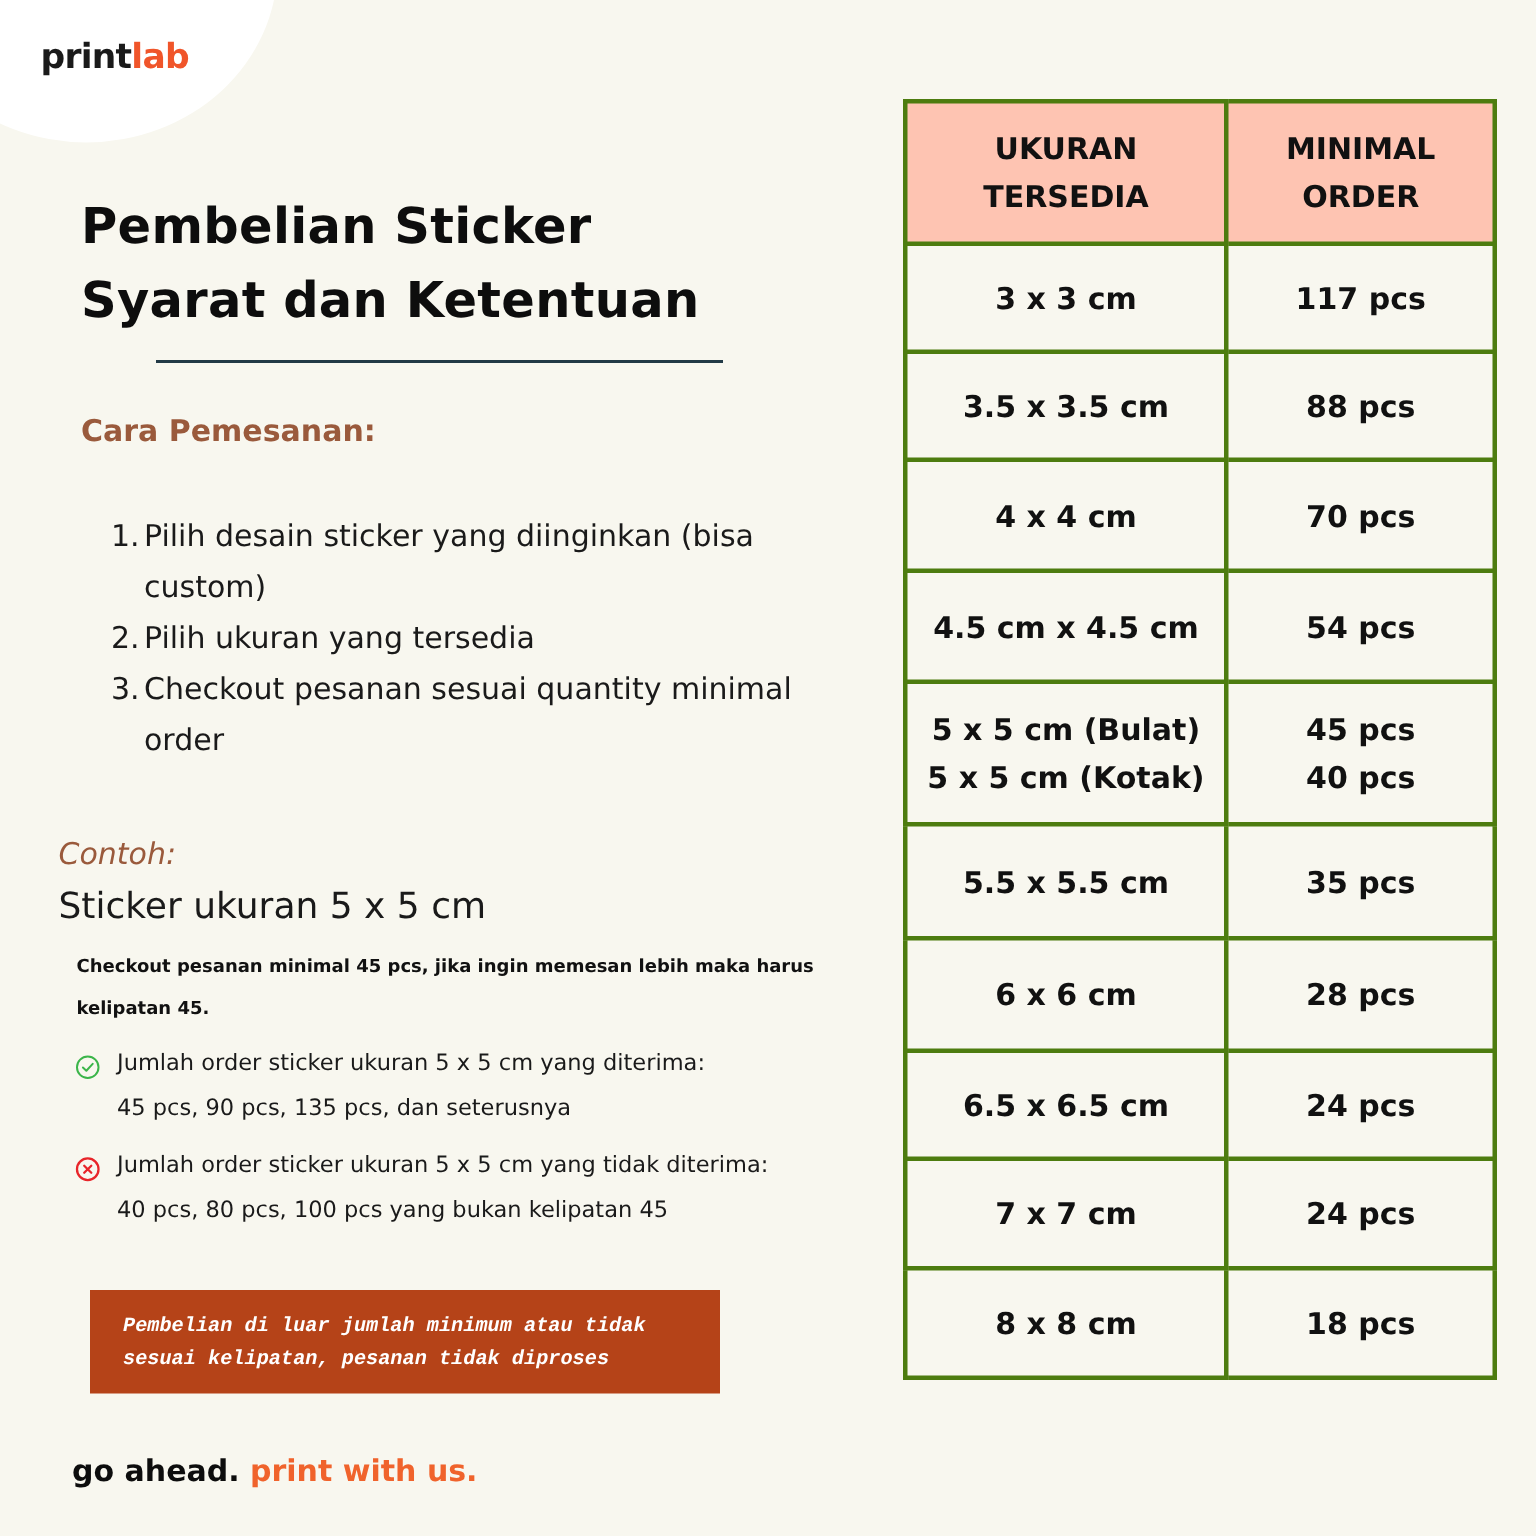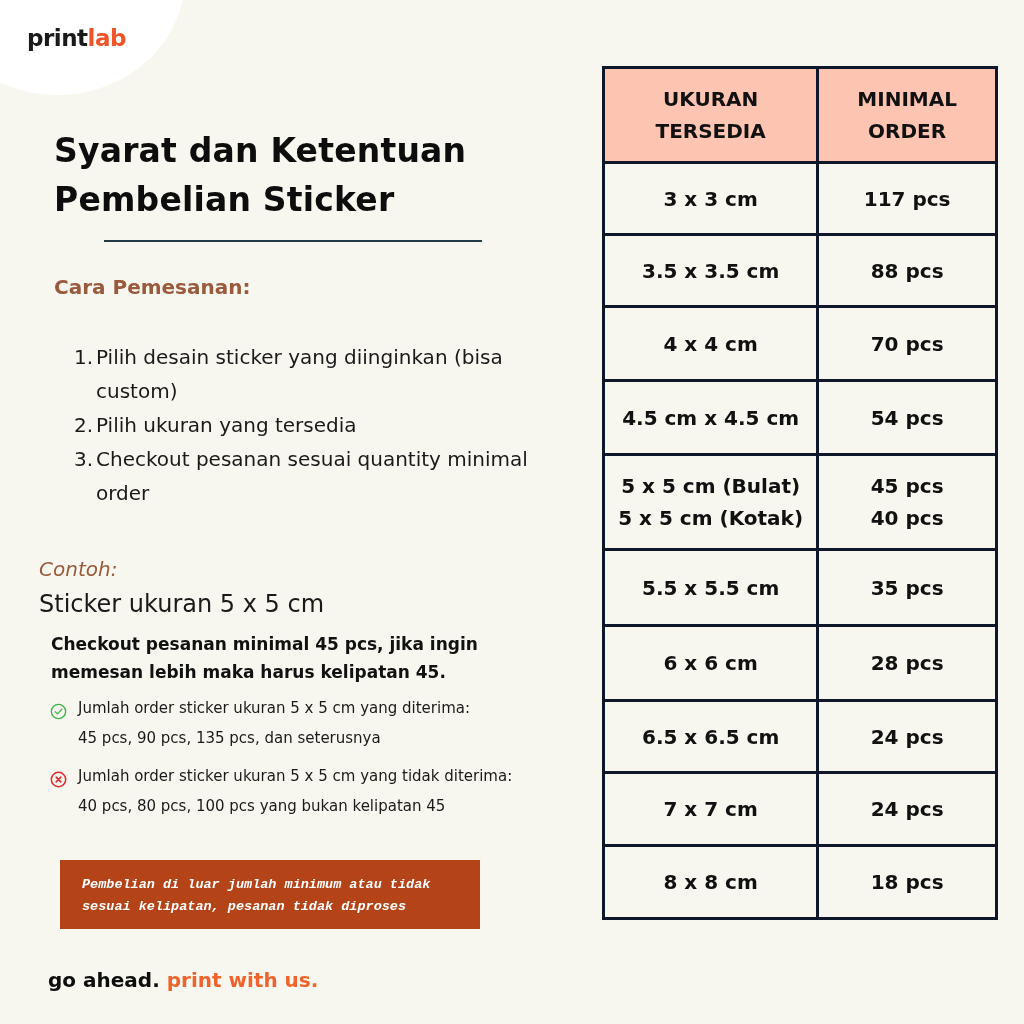--- a/index.html
+++ b/index.html
@@ -79,21 +79,21 @@
     font-family: "DejaVu Sans", sans-serif;
     font-size: 24px;
     color: #1a1a1a;
   }
   .rule {
     position: absolute;
     left: 51px; top: 630px;
     width: 520px;
     font-family: "DejaVu Sans", sans-serif;
     font-weight: bold;
-    font-size: 17px;
+    font-size: 12px;
     line-height: 28px;
     color: #111;
   }
   .check-row {
     position: absolute;
     left: 50px;
     width: 540px;
     display: flex;
     font-family: "DejaVu Sans", sans-serif;
     font-size: 15px;
@@ -132,21 +132,21 @@
   .size-table {
     position: absolute;
     left: 602px; top: 66px;
     width: 396px;
     border-collapse: collapse;
     font-family: "DejaVu Sans", sans-serif;
     font-weight: bold;
     color: #111;
   }
   .size-table th, .size-table td {
-    border: 3px solid #0f172a;
+    border: 3px solid #4d7c0f;
     text-align: center;
     vertical-align: middle;
   }
   .size-table th {
     background: #fec4b2;
     font-size: 20px;
     line-height: 32px;
     height: 95px;
   }
   .size-table td {
@@ -160,22 +160,22 @@
 </head>
 <body>
 
 <div class="blob"></div>
 
 <div class="logo">
   <span class="a">print</span><span class="b">lab</span>
 </div>
 
 <div class="title">
+  <div>Pembelian Sticker</div>
   <div>Syarat dan Ketentuan</div>
-  <div>Pembelian Sticker</div>
 </div>
 
 <div class="divider"></div>
 
 <div class="section-heading">Cara Pemesanan:</div>
 
 <div class="steps">
   <div class="step">
     <span class="num">1.</span>
     <span class="txt">Pilih desain sticker yang diinginkan (bisa custom)</span>

